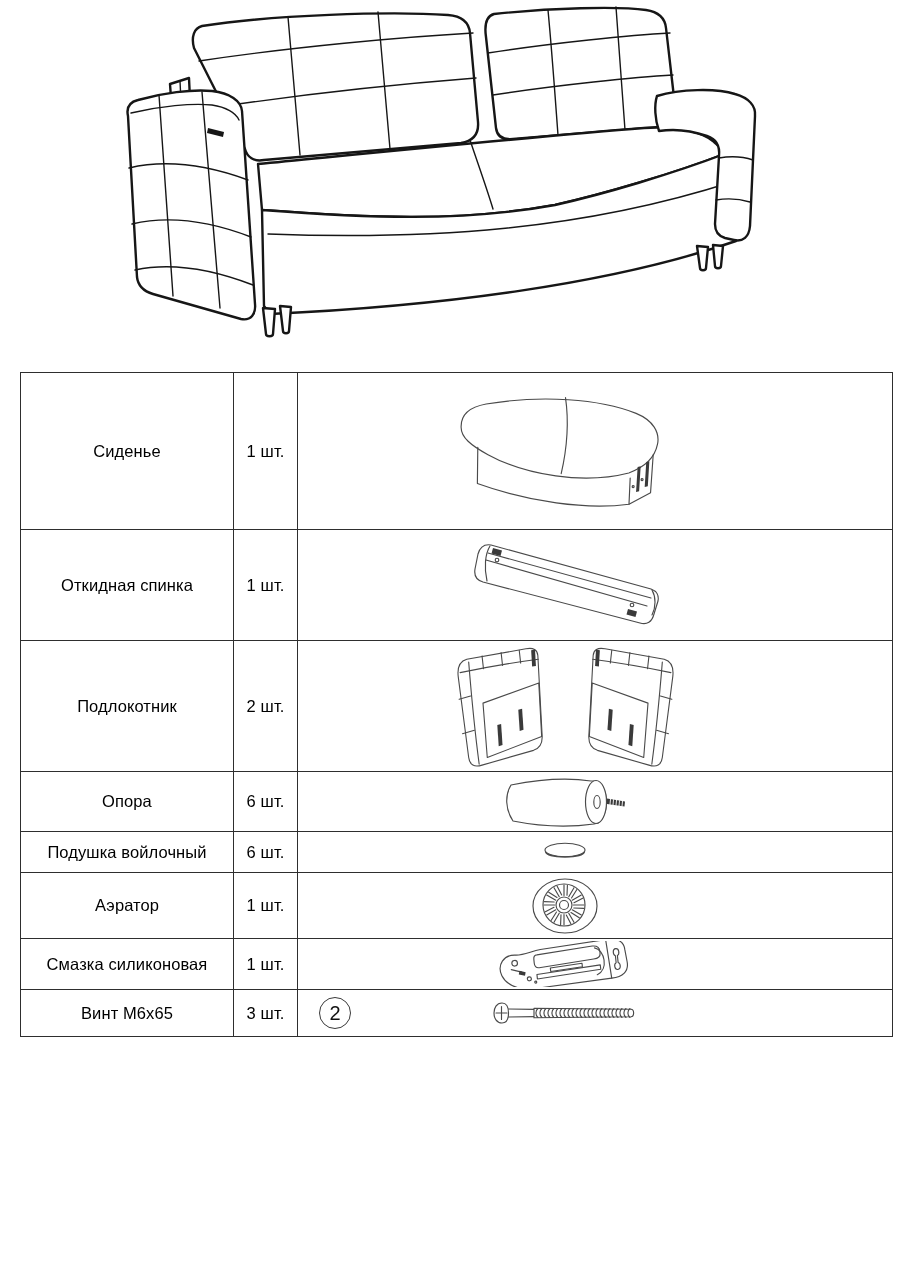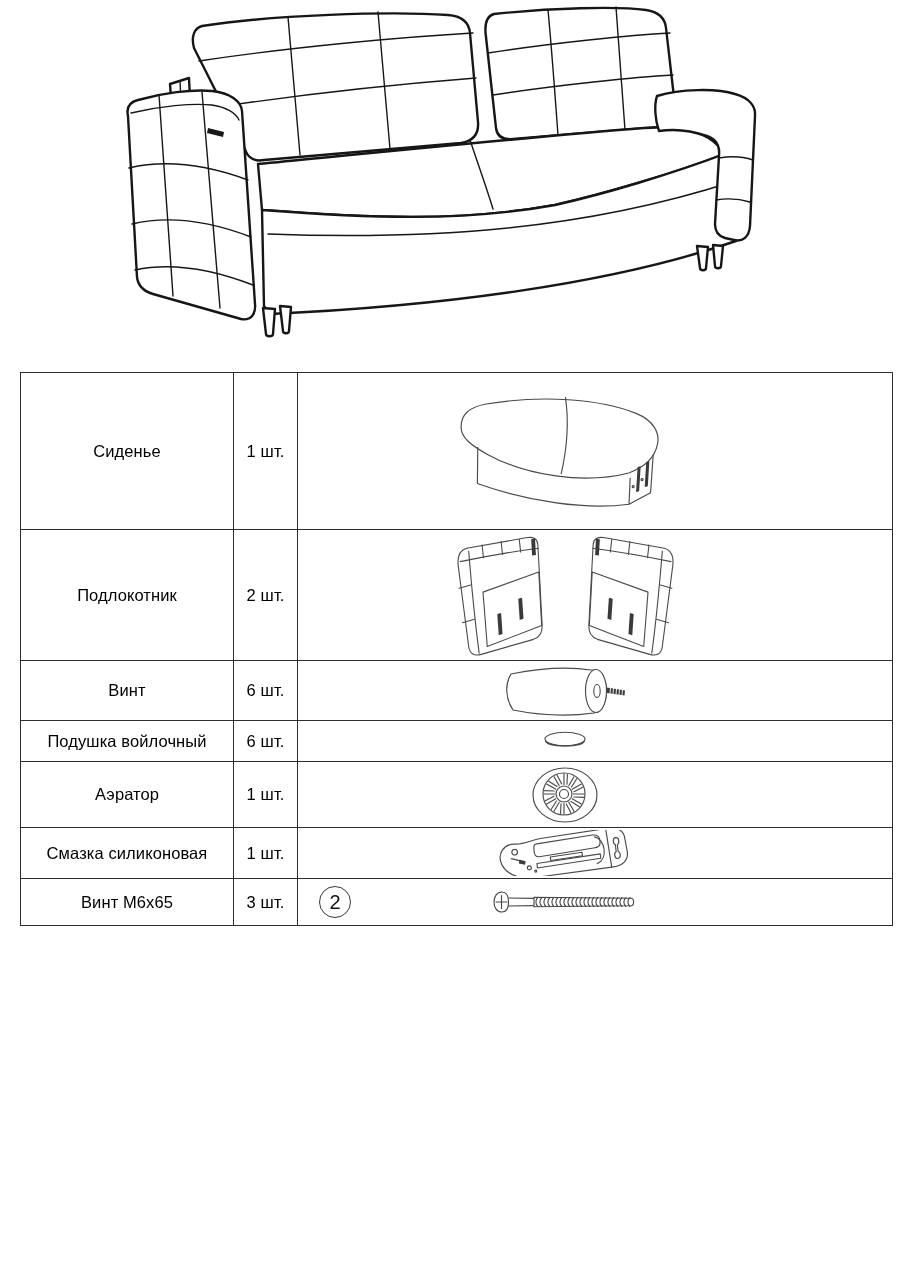--- a/index.html
+++ b/index.html
@@ -101,20 +101,39 @@
           <path class="dk" d="M 194 68 L 197 67 L 198.5 92 L 195.5 93 Z"></path>
           <path class="dk" d="M 202 62 L 205 61 L 206.5 86 L 203.5 87 Z"></path>
           <circle cx="192" cy="88" r="1"></circle>
                 <circle cx="200" cy="80" r="1"></circle>
         </g>
       </svg>
     </div>
         </td>
   </tr>
 
+  <tr class="rh-1">
+    <td class="c-name"><span>Откидная спинка</span></td>
+    <td class="c-qty"><span>1 шт.</span></td>
+    <td class="c-img">
+          <div class="fig">
+      <svg class="part" width="205" height="96" viewBox="0 0 205 96">
+        <path class="f" d="M 28 8 L 188 52 C 194 54 196 59 195 64 L 191 77 C 189 85 184 88 177 86 L 20 45 C 13 43 11 38 12 32 L 15 17 C 17 10 22 7 28 8 Z"></path>
+        <path d="M 27 9 C 22 17 21 31 24 44"></path>
+        <path d="M 25 16 L 188 61"></path>
+        <path d="M 23 23 L 184 69"></path>
+        <path d="M 189 53 C 193 60 193 70 189 78"></path>
+        <path class="dk" d="M 30 11 L 39 13.5 L 37.5 19 L 28.5 16.5 Z"></path>
+        <circle cx="34" cy="23" r="1.8"></circle>
+        <path class="dk" d="M 165 72 L 174 74.5 L 172.5 80 L 163.5 77.5 Z"></path>
+        <circle cx="169" cy="68" r="1.8"></circle>
+      </svg>
+    </div>
+        </td>
+  </tr>
 
 
   <tr class="rh-3">
     <td class="c-name"><span>Подлокотник</span></td>
     <td class="c-qty"><span>2 шт.</span></td>
     <td class="c-img">
           <div class="fig">
       <svg class="part" width="251" height="124" viewBox="0 0 251 130">
         <defs>
           <g id="armL">
@@ -134,21 +153,21 @@
         </defs>
         <use href="#armL"></use>
         <use href="#armL" transform="translate(251,0) scale(-1,1)"></use>
       </svg>
     </div>
         </td>
   </tr>
 
 
   <tr class="rh-5">
-    <td class="c-name"><span>Винт</span></td>
+    <td class="c-name"><span>Опора</span></td>
     <td class="c-qty"><span>6 шт.</span></td>
     <td class="c-img">
           <div class="fig">
       <svg class="part" width="128" height="52" viewBox="0 0 128 52">
         <path class="f" d="M 10 9 C 40 3 70 2 90 5 L 95 5 C 100 6 105.5 15 105.5 26 C 105.5 37 100 47 95 47.5 L 93 48 C 72 51 42 51 12 45 C 4 33 4 19 10 9 Z"></path>
         <ellipse cx="95" cy="26" rx="10.5" ry="21.5" class="f"></ellipse>
         <ellipse cx="96" cy="26" rx="3.2" ry="6.5"></ellipse>
         <path class="dk" d="M 106 22.5 L 124 25.5 L 123.5 30.5 L 106 28 Z"></path>
         <path class="wt" d="M 109.5 23.2 L 109 28.6 M 112.5 23.7 L 112 29.1 M 115.5 24.2 L 115 29.6 M 118.5 24.7 L 118 30.1 M 121.5 25.2 L 121 30.4"></path>
       </svg>

